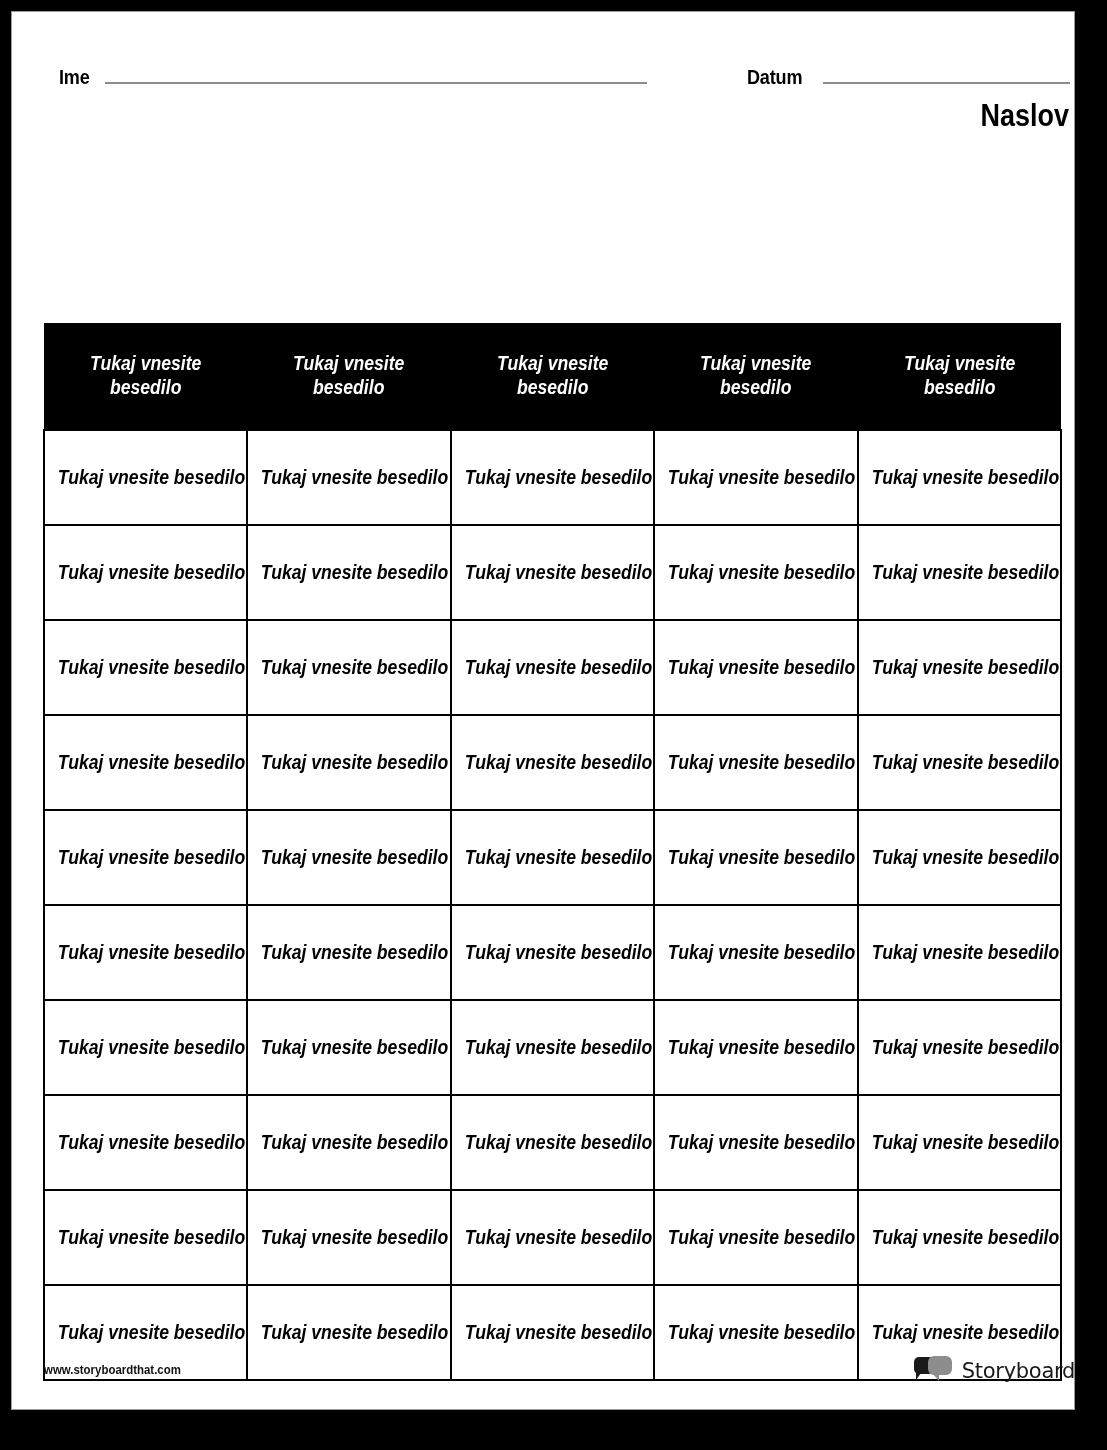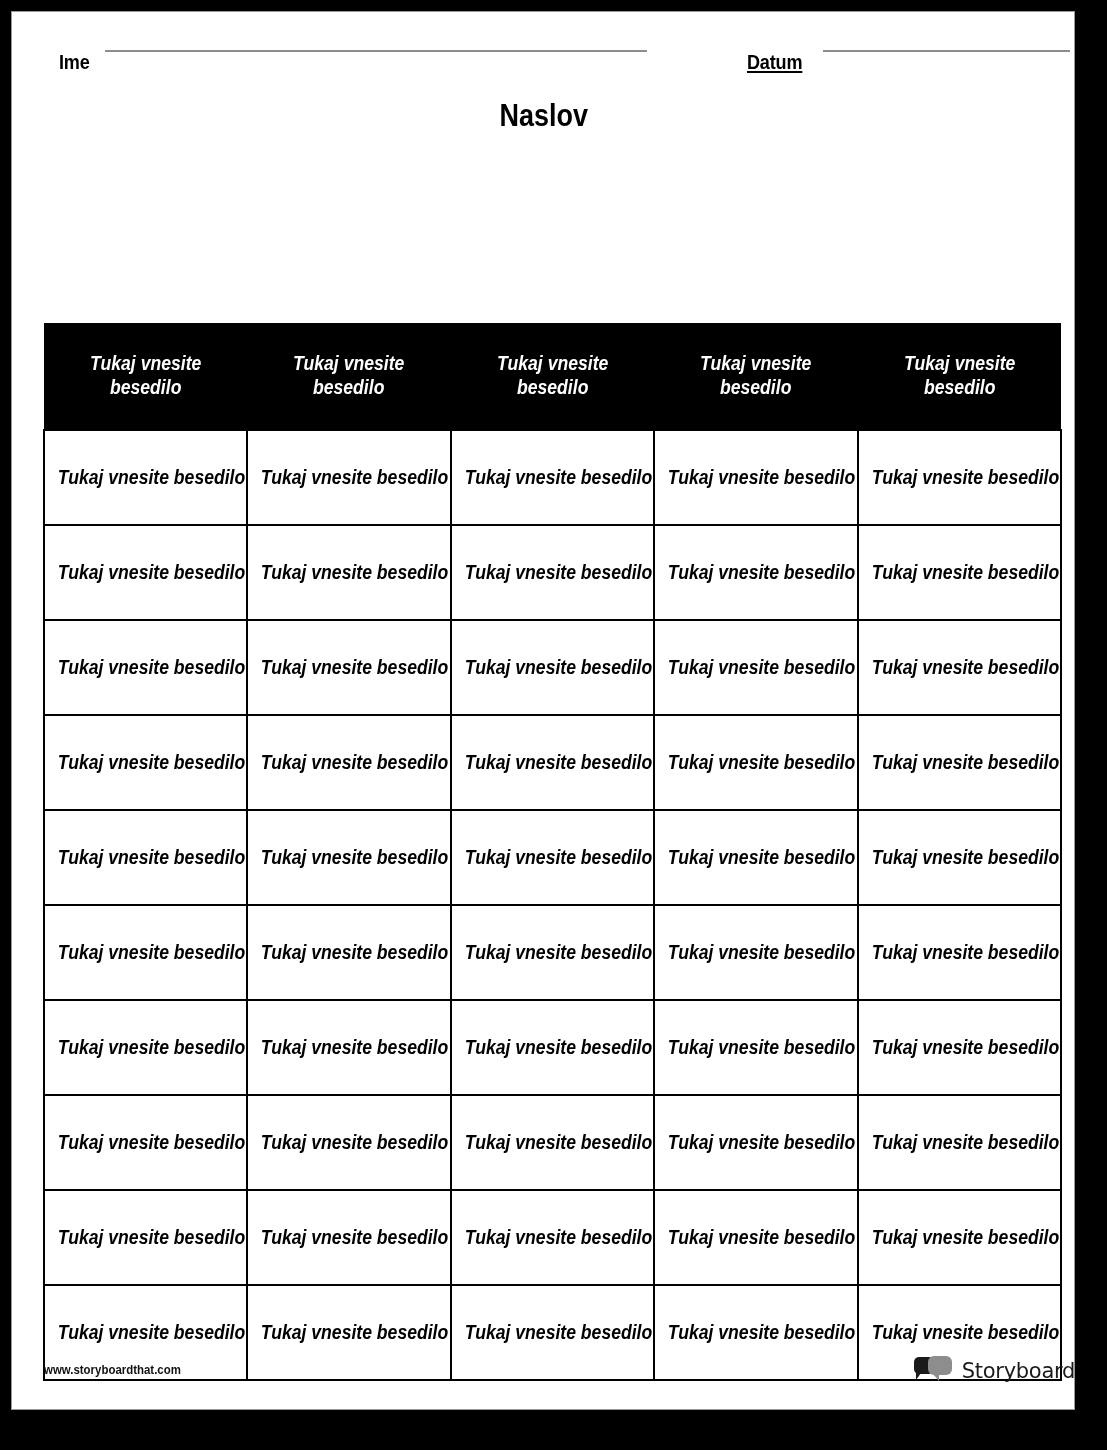--- a/index.html
+++ b/index.html
@@ -40,25 +40,25 @@
   .name-date-row {
     position: absolute;
     left: 0;
     top: 38px;
     width: 1064px;
     height: 40px;
   }
   .field {
     position: absolute;
     display: flex;
-    align-items: flex-start;
+    align-items: flex-end;
     height: 40px;
   }
   .field-name { left: 47px; width: 588px; }
-  .field-date { left: 735px; width: 323px; text-decoration: underline; }
+  .field-date { left: 735px; width: 323px; }
 
   .field-label {
     font-family: "Liberation Sans", sans-serif;
     font-weight: bold;
     font-size: 21px;
     color: #000000;
     letter-spacing: -0.2px;
     transform: scaleX(0.86);
     transform-origin: left bottom;
     white-space: nowrap;
@@ -73,21 +73,21 @@
   }
   .field-name .field-rule { margin-left: 10px; }
   .field-date .field-rule { margin-left: 12px; }
 
   
   .worksheet-title {
     position: absolute;
     left: 0;
     top: 86px;
     width: 1064px;
-    text-align: center;
+    text-align: right;
     font-family: "Liberation Sans", sans-serif;
     font-weight: bold;
     font-size: 31px;
     color: #000000;
     letter-spacing: 0px;
   }
   .worksheet-title span {
     display: inline-block;
     transform: scaleX(0.87);
   }

